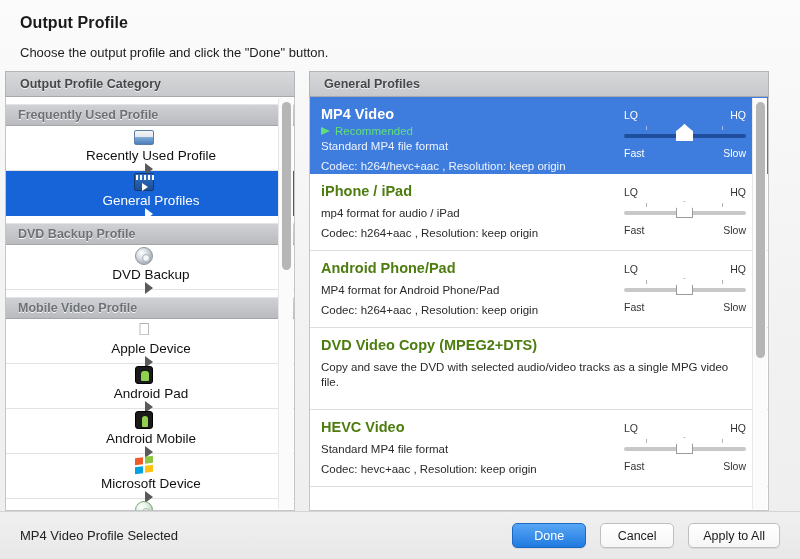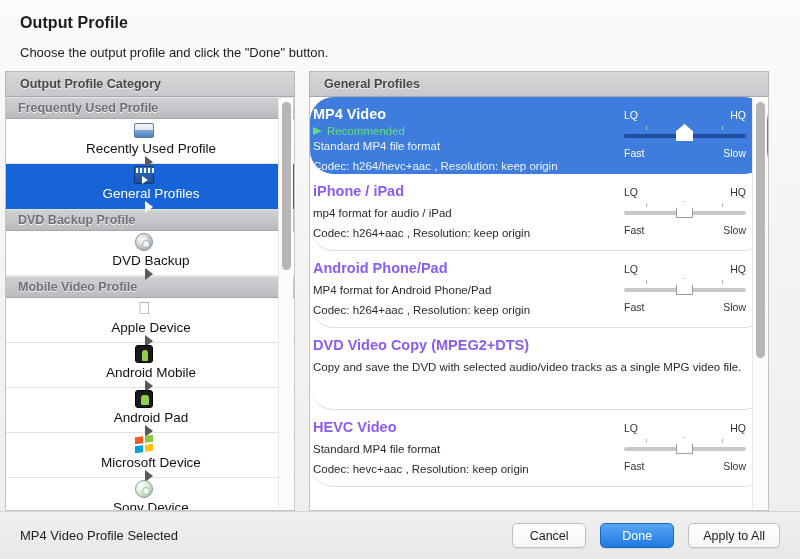--- a/index.html
+++ b/index.html
@@ -66,20 +66,21 @@
   
   .group-head {
     height: 22px;
     background: linear-gradient(180deg,#cfd1d4 0%, #b9bbbf 100%);
     border-top: 1px solid #e3e4e6;
     border-bottom: 1px solid #a4a6aa;
     display: flex; align-items: center;
     padding-left: 12px;
     font-size: 12.5px; font-weight: bold; color: #6d7074;
     text-shadow: 0 1px 0 rgba(255,255,255,.9);
+    margin-top: 7px;
   }
 
   .cat-row {
     height: 45px;
     display: flex; align-items: center;
     padding: 0 10px 0 12px;
     border-bottom: 1px solid #e2e2e2;
     background: #fff;
     font-size: 13.5px; color: #111; flex-direction: column;
   }
@@ -161,30 +162,29 @@
   }
   .ic-sony::after{
     content:""; position:absolute; left:6px; top:6px; width:6px; height:6px;
     border-radius:50%; background:#f4f8f4; border:1px solid #9dbd9d;
   }
 
   
   .prof-row {
     position: relative;
     height: 77px;
-    padding: 9px 22px 0 3px;
+    padding: 9px 22px 0 11px;
     border-bottom: 1px solid #dedede;
     background: #fff;
-    border-radius: 24px;
   }
   .prof-row.selected { background: #3e7cdd; border-bottom: 1px solid #3e7cdd; }
   .prof-row.tall { height: 82px; }
 
   .prof-name {
-    font-size: 14.5px; font-weight: bold; color: #8b5cf6;
+    font-size: 14.5px; font-weight: bold; color: #4d7c0f;
     margin-bottom: 3px;
   }
   .prof-row.selected .prof-name { color: #fff; }
 
   .prof-rec {
     font-size: 11.5px; color: #5fe07a; margin: 1px 0 2px 0;
     display: flex; align-items: center; gap: 5px;
   }
   .rec-arrow {
     width: 0; height: 0;
@@ -326,31 +326,31 @@
         <div class="cat-row">
           <span class="cat-icon">
               <span class="ic-apple"></span>
             </span>
           <span class="cat-label">Apple Device</span>
           <span class="chev"></span>
         </div>
 
         <div class="cat-row">
           <span class="cat-icon">
+              <span class="ic-andbox"></span>
+            </span>
+          <span class="cat-label">Android Pad</span>
+          <span class="chev"></span>
+        </div>
+
+        <div class="cat-row">
+          <span class="cat-icon">
               <span class="ic-andbox tall"></span>
             </span>
           <span class="cat-label">Android Mobile</span>
-          <span class="chev"></span>
-        </div>
-
-        <div class="cat-row">
-          <span class="cat-icon">
-              <span class="ic-andbox"></span>
-            </span>
-          <span class="cat-label">Android Pad</span>
           <span class="chev"></span>
         </div>
 
         <div class="cat-row">
           <span class="cat-icon">
               <span class="ic-win"></span>
             </span>
           <span class="cat-label">Microsoft Device</span>
           <span class="chev"></span>
         </div>
@@ -478,19 +478,19 @@
           <div class="sthumb" style="top:4px; height:256px;"></div>
         </div>
       </div>
     </div>
 
   </div>
 
   <div class="footer">
     <div class="status">MP4 Video Profile Selected</div>
     <div class="btns">
+      <div class="btn primary">Done</div>
       <div class="btn">Cancel</div>
-      <div class="btn primary">Done</div>
       <div class="btn">Apply to All</div>
     </div>
   </div>
 
 </div>
 
 </body></html>

